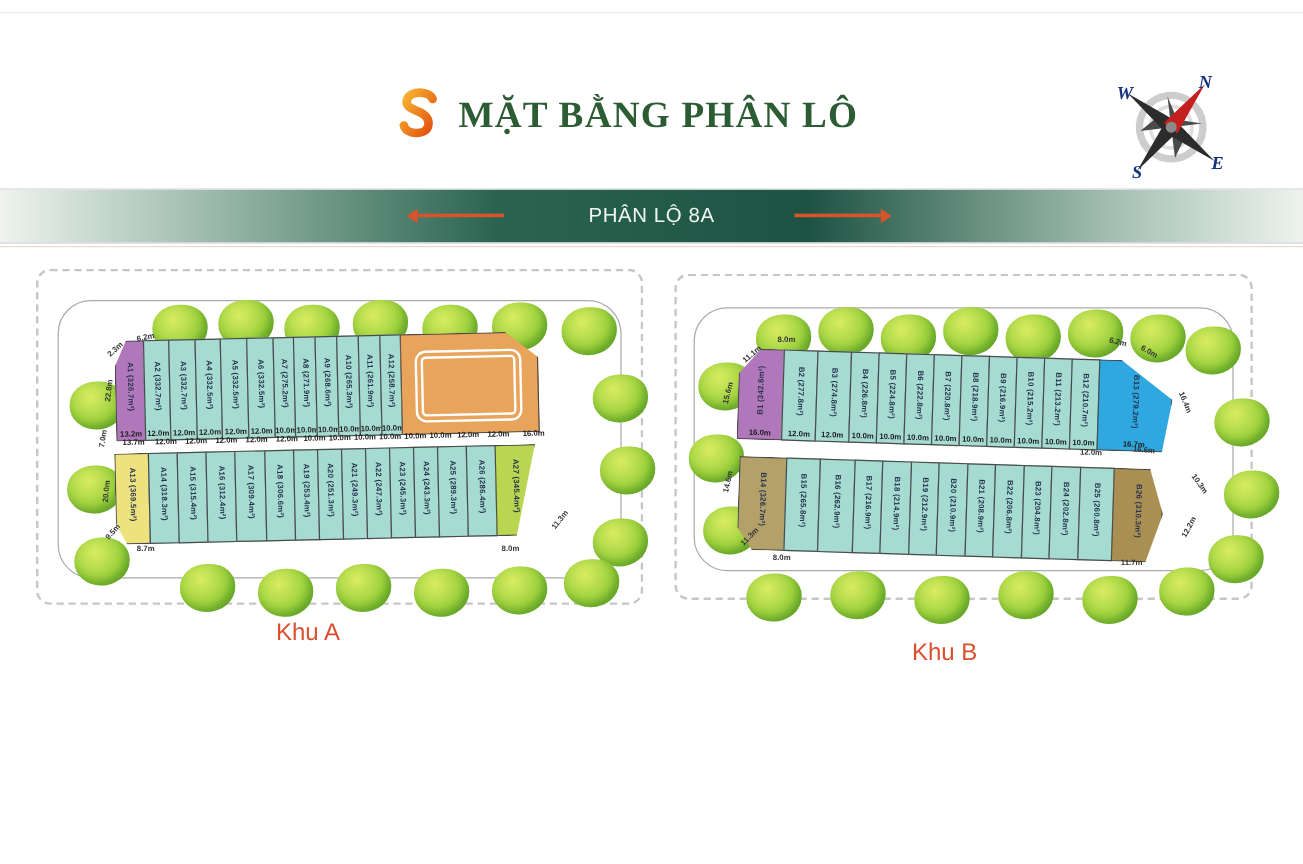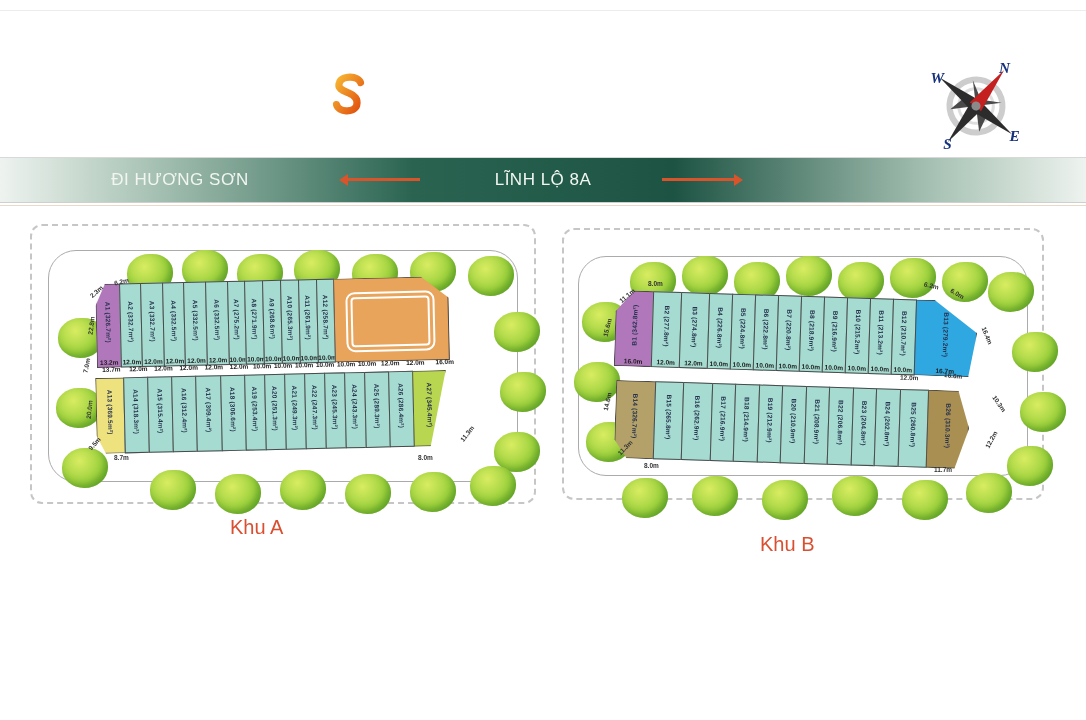--- a/index.html
+++ b/index.html
@@ -78,42 +78,42 @@
 
   <svg id="logo" width="46" height="46" viewBox="0 0 48 48">
     <defs>
       <linearGradient id="og" x1="0" y1="0" x2="1" y2="1">
         <stop offset="0" stop-color="#f7b733"></stop>
           <stop offset="1" stop-color="#e04e0e"></stop>
       </linearGradient>
     </defs>
     <path d="M36 11 C34 4 17 3 14 11 C11 18 20 20 24 22 C29 24 34 28 32 35 C29 43 13 42 11 34" fill="none" stroke="url(#og)" stroke-width="7.5" stroke-linecap="round"></path>
   </svg>
+  <div id="title">MẶT BẰNG PHÂN LÔ</div>
 
   <svg id="compass" width="120" height="120" viewBox="0 0 118 118">
     <g transform="rotate(38 59 59)">
       <circle cx="59" cy="59" r="26" fill="none" stroke="#cdcdcd" stroke-width="6"></circle>
       <circle cx="59" cy="59" r="17" fill="none" stroke="#dedede" stroke-width="3"></circle>
       <polygon points="41,41 77,77 73,59" fill="#4a4a4a"></polygon>
       <polygon points="77,41 41,77 45,59" fill="#4a4a4a"></polygon>
       <polygon points="59,104 65,62 53,62" fill="#2c2c2c"></polygon>
       <polygon points="104,59 62,65 62,53" fill="#2c2c2c"></polygon>
       <polygon points="14,59 56,65 56,53" fill="#2c2c2c"></polygon>
       <polygon points="59,14 66,60 59,59 52,60" fill="#c42020"></polygon>
       <circle cx="59" cy="59" r="4.5" fill="#8a8a8a"></circle>
     </g>
     <text x="87" y="27" text-anchor="middle" font-family="Liberation Serif,serif" font-style="italic" font-weight="bold" font-size="15" fill="#16337e">N</text>
     <text x="97" y="93" text-anchor="middle" font-family="Liberation Serif,serif" font-style="italic" font-weight="bold" font-size="15" fill="#16337e">E</text>
     <text x="31" y="101" text-anchor="middle" font-family="Liberation Serif,serif" font-style="italic" font-weight="bold" font-size="15" fill="#16337e">S</text>
     <text x="21" y="36" text-anchor="middle" font-family="Liberation Serif,serif" font-style="italic" font-weight="bold" font-size="15" fill="#16337e">W</text>
   </svg>
 
   <div id="roadbar">
-    <div id="road-left" class="roadlabel">ĐI HƯƠNG SƠN</div>
-    <div id="road-center" class="roadlabel">LĨNH LỘ 8A</div>
+    <div id="road-center" class="roadlabel">PHÂN LỘ 8A</div>
     <div id="arrL" class="arr"></div>
     <div id="arrR" class="arr"></div>
   </div>
 
   <div id="zone-a" class="zone">
     <div class="roadline"></div>
   <div class="tree" style="left: 95px; top: 28px;"></div>
       <div class="tree" style="left: 150px; top: 24px;"></div>
       <div class="tree" style="left: 205px; top: 28px;"></div>
       <div class="tree" style="left: 262px; top: 24px;"></div>

